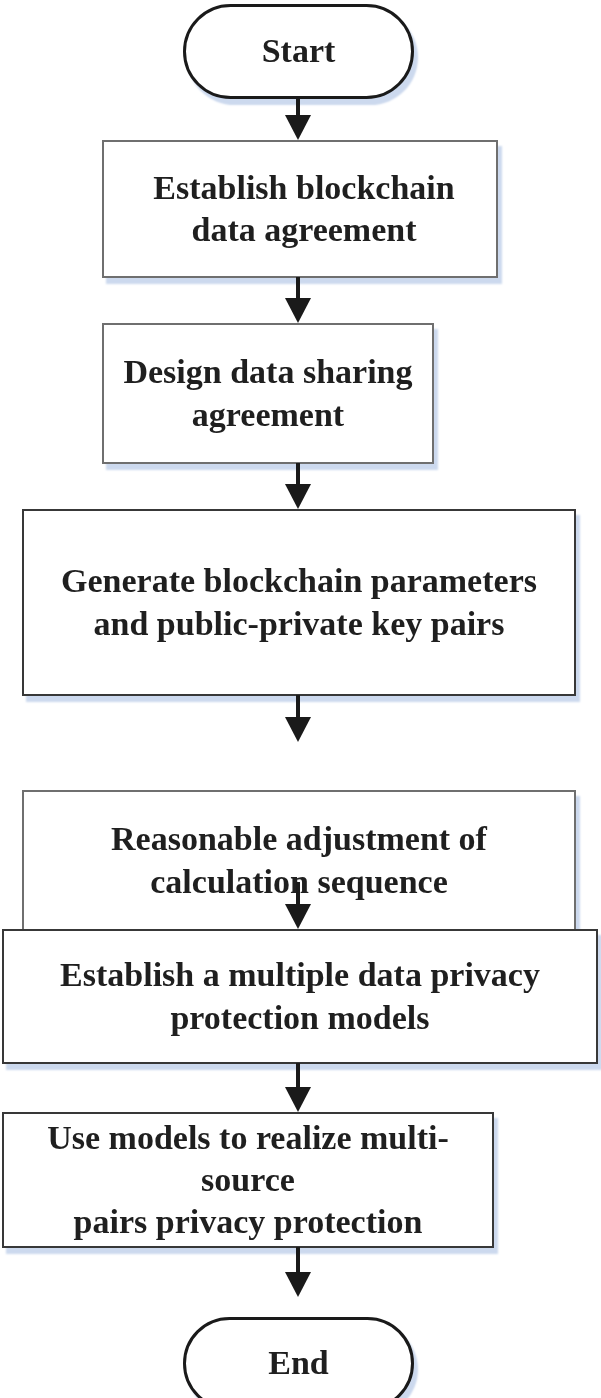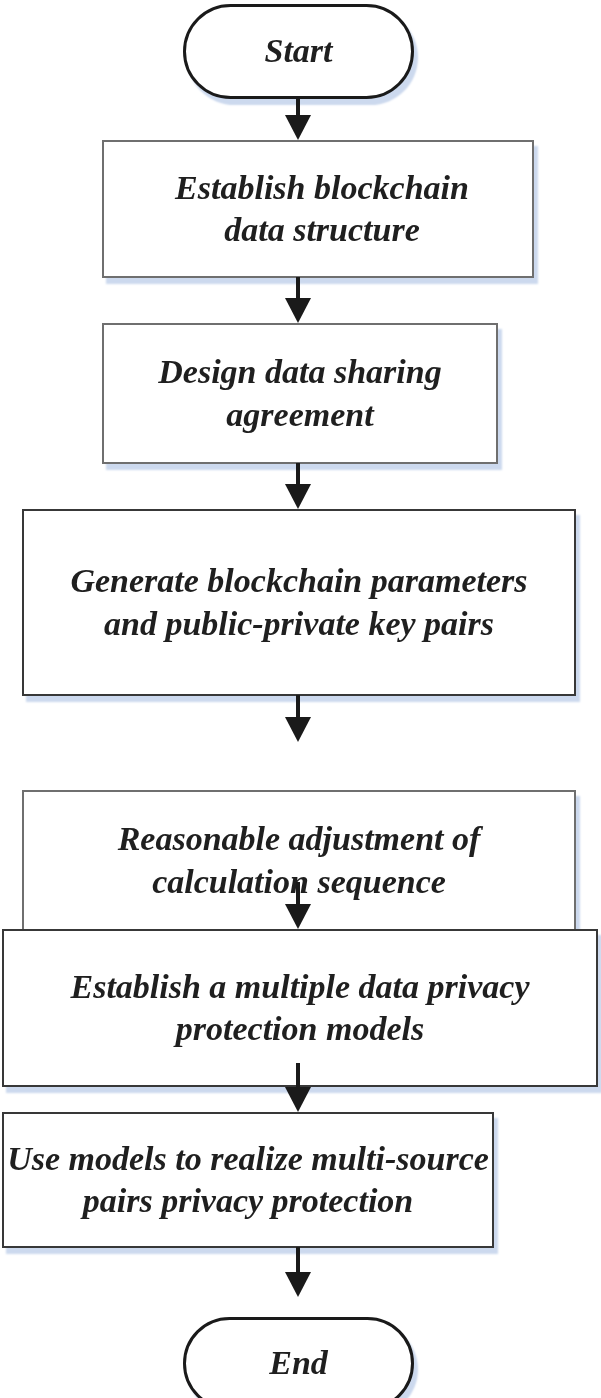--- a/index.html
+++ b/index.html
@@ -9,21 +9,20 @@
   }
   .canvas {
     position: relative;
     width: 601px;
     height: 1398px;
     background: var(--background, #ffffff);
     font-family: "Liberation Serif", "DejaVu Serif", serif;
     font-weight: bold;
     color: var(--text, #1f1f1f);
     overflow: hidden;
-    font-style: italic;
   }
   .node {
     position: absolute;
     box-sizing: border-box;
     background: var(--node-fill, #ffffff);
     display: flex;
     align-items: center;
     justify-content: center;
     text-align: center;
     font-size: 34px;
@@ -70,33 +69,33 @@
 
   <div class="node terminator" style="left:183px; top:4px; width:231px; height:95px;">
     <div class="label">Start</div>
   </div>
 
   <div class="arrow" style="top:97px; height:43px;">
     <div class="stem"></div>
     <div class="head"></div>
   </div>
 
-  <div class="node process" style="left:102px; top:140px; width:432px; height:138px;padding-left:8px;">
+  <div class="node process" style="left:102px; top:140px; width:396px; height:138px;padding-left:8px;">
     <div class="label">
       <div class="line">Establish blockchain</div>
-      <div class="line">data structure</div>
+      <div class="line">data agreement</div>
     </div>
   </div>
 
   <div class="arrow" style="top:277px; height:46px;">
     <div class="stem"></div>
     <div class="head"></div>
   </div>
 
-  <div class="node process" style="left:102px; top:323px; width:396px; height:141px;">
+  <div class="node process" style="left:102px; top:323px; width:332px; height:141px;">
     <div class="label">
       <div class="line">Design data sharing</div>
       <div class="line">agreement</div>
     </div>
   </div>
 
   <div class="arrow" style="top:463px; height:46px;">
     <div class="stem"></div>
     <div class="head"></div>
   </div>
@@ -118,21 +117,21 @@
       <div class="line">Reasonable adjustment of</div>
       <div class="line">calculation sequence</div>
     </div>
   </div>
 
   <div class="arrow" style="top:882px; height:47px;">
     <div class="stem"></div>
     <div class="head"></div>
   </div>
 
-  <div class="node process dark" style="left:2px; top:929px; width:596px; height:158px;">
+  <div class="node process dark" style="left:2px; top:929px; width:596px; height:135px;">
     <div class="label">
       <div class="line">Establish a multiple data privacy</div>
       <div class="line">protection models</div>
     </div>
   </div>
 
   <div class="arrow" style="top:1063px; height:49px;">
     <div class="stem"></div>
     <div class="head"></div>
   </div>

